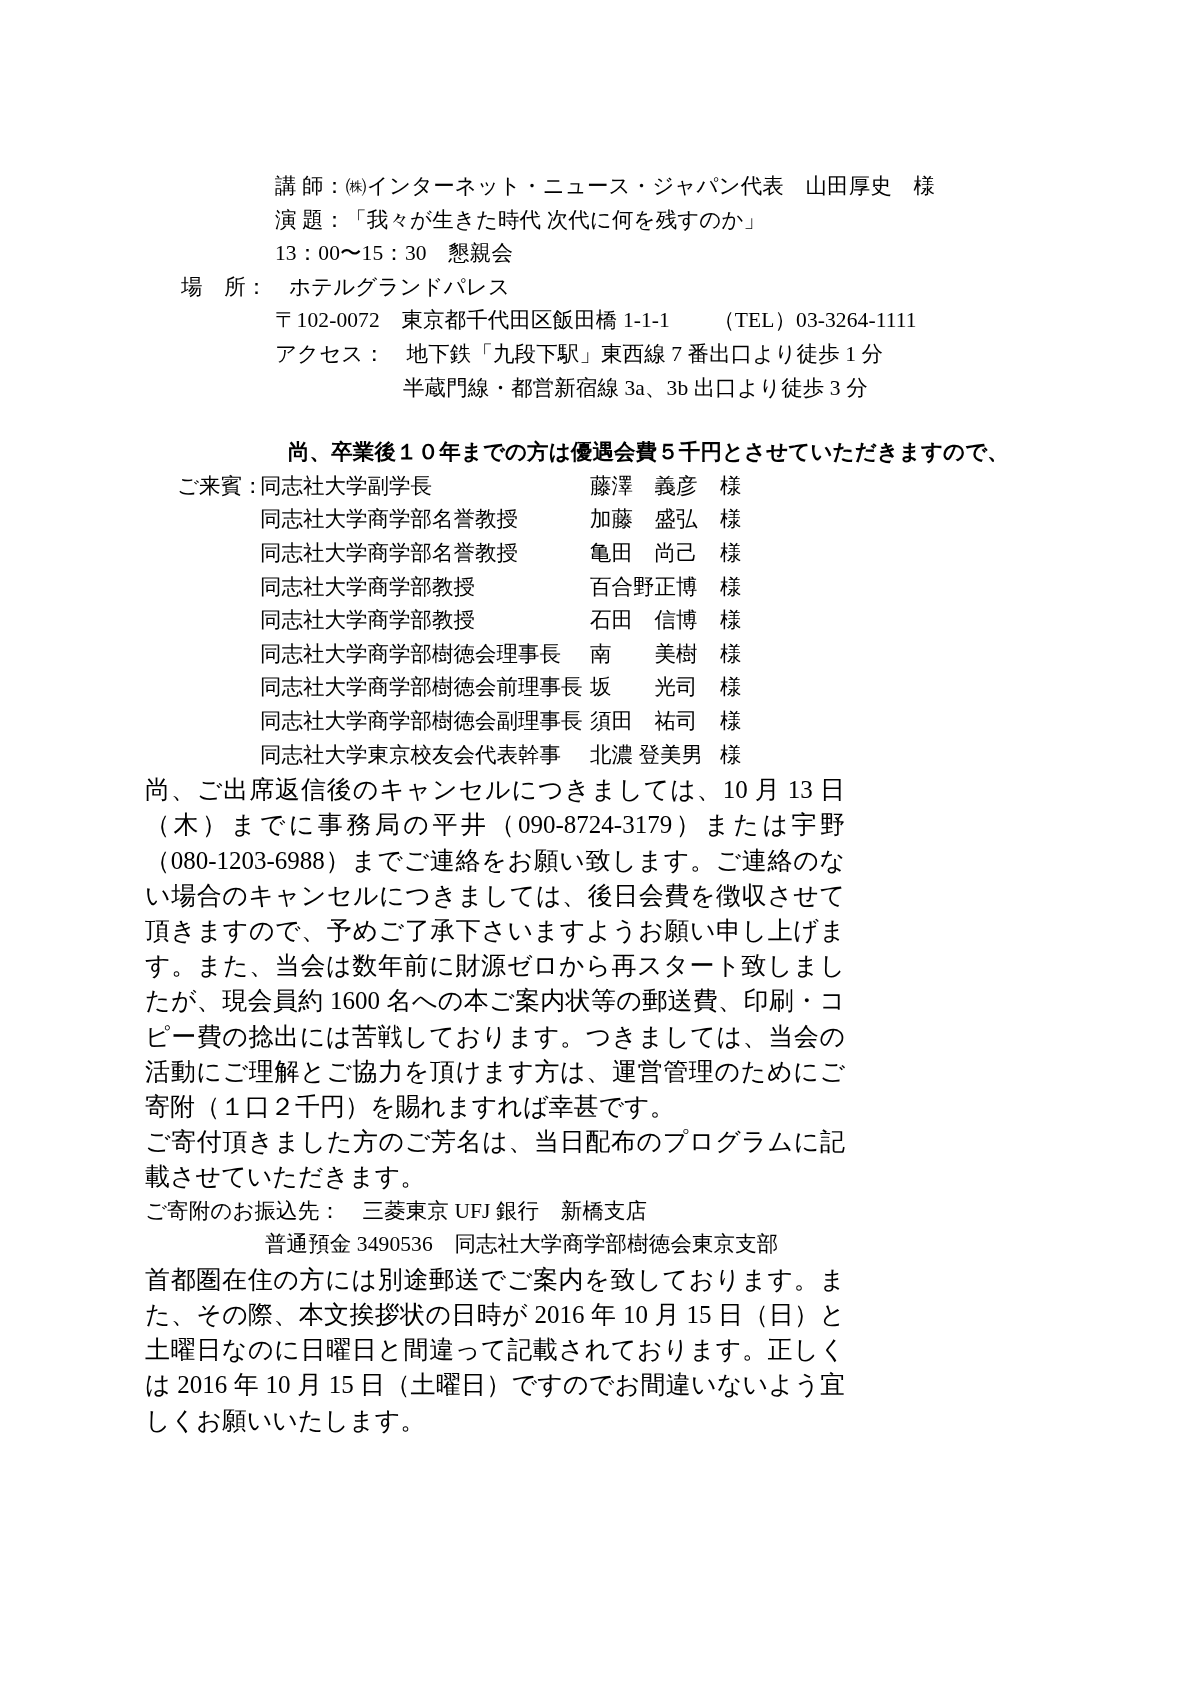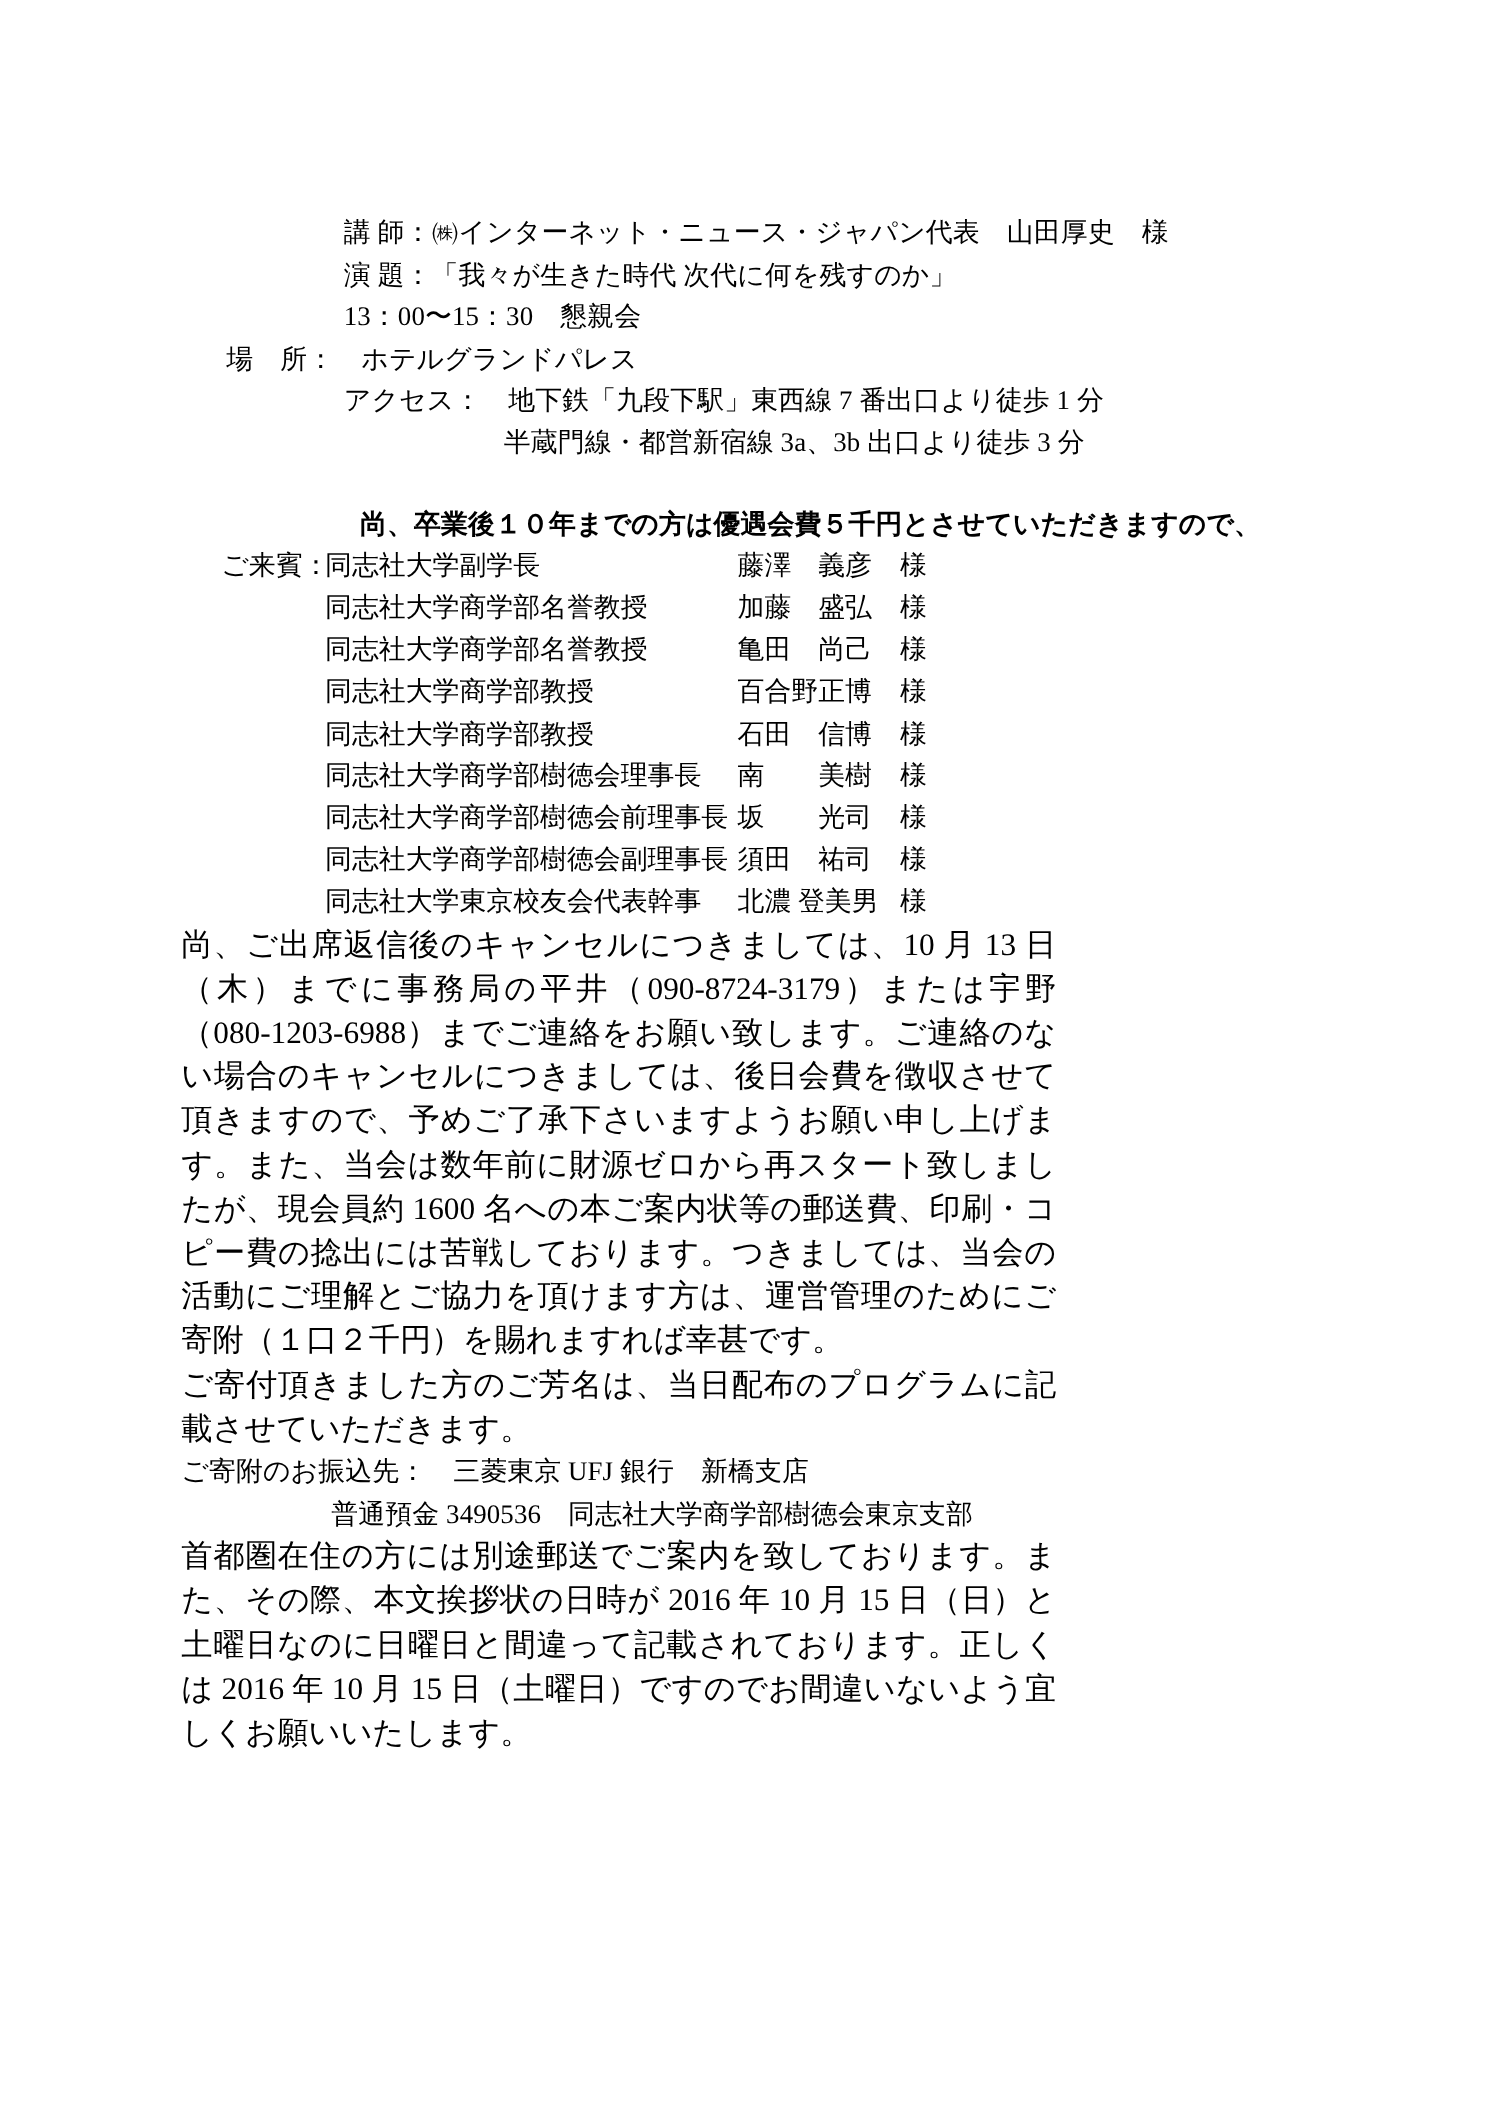--- a/index.html
+++ b/index.html
@@ -74,20 +74,21 @@
 </style>
 </head>
 <body>
 
 <div class="page">
 
   <div class="line ind-3">講 師：㈱インターネット・ニュース・ジャパン代表　山田厚史　様</div>
   <div class="line ind-3">演 題：「我々が生きた時代 次代に何を残すのか」</div>
   <div class="line ind-3">13：00〜15：30　懇親会</div>
   <div class="line ind-2">場　所：　ホテルグランドパレス</div>
+  <div class="line ind-3">〒102-0072　東京都千代田区飯田橋 1-1-1　　（TEL）03-3264-1111</div>
   <div class="line ind-3">アクセス：　地下鉄「九段下駅」東西線 7 番出口より徒歩 1 分</div>
   <div class="line ind-5">半蔵門線・都営新宿線 3a、3b 出口より徒歩 3 分</div>
   <div class="line ind-4 bold">尚、卒業後１０年までの方は優遇会費５千円とさせていただきますので、</div>
 
   <div>
     <div class="guest-row">
       <span class="guest-label">ご来賓：</span>
       <span class="guest-title">同志社大学副学長</span>
       <span class="guest-name">藤澤　義彦</span>
       <span class="guest-honor">様</span>

